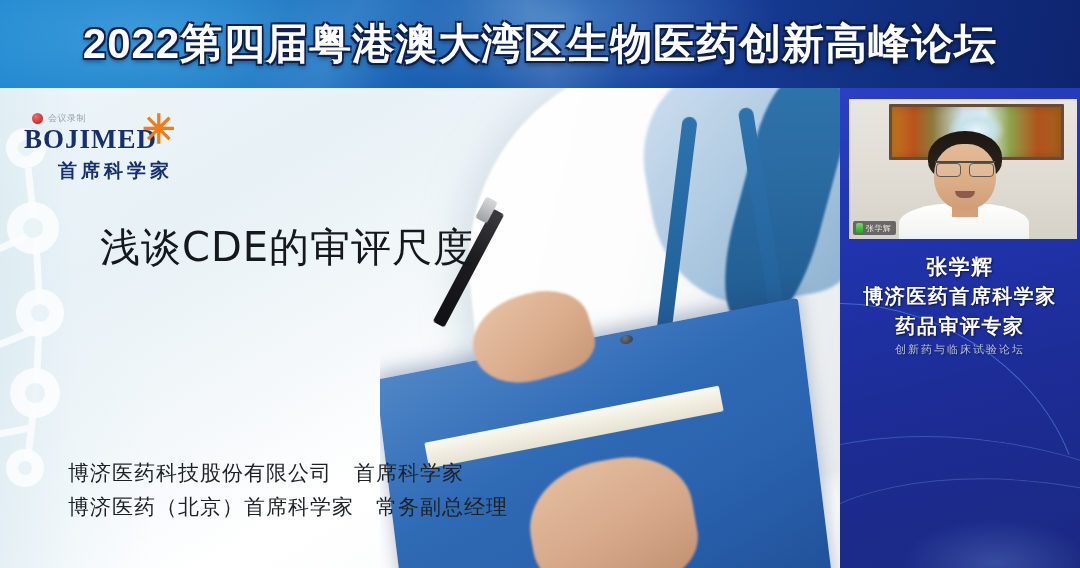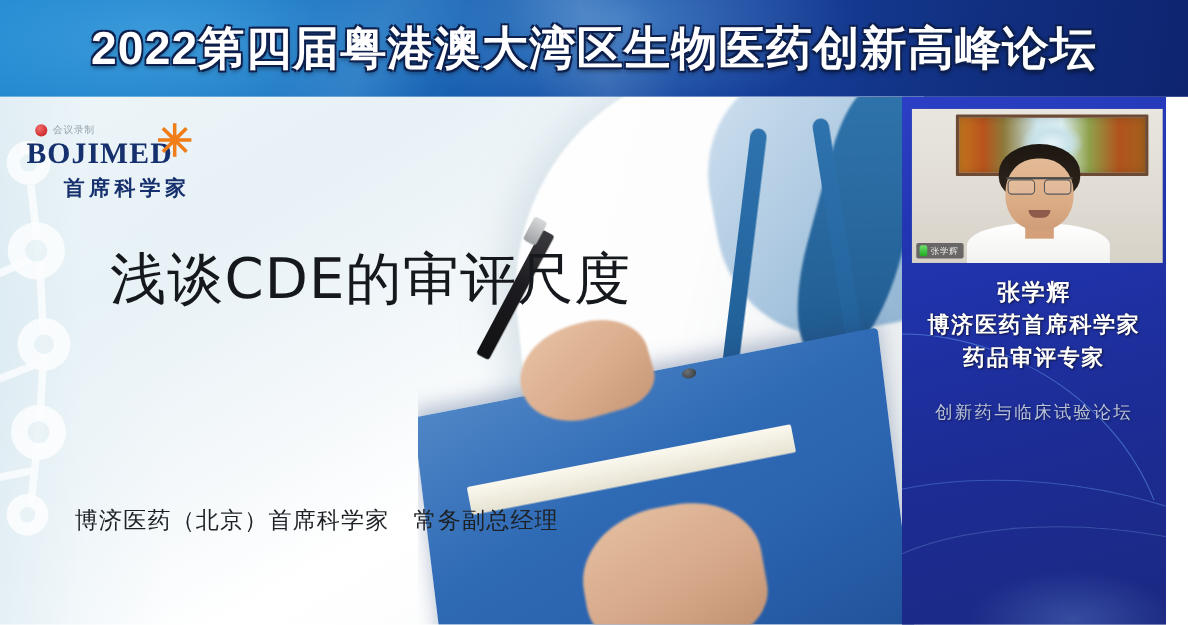--- a/index.html
+++ b/index.html
@@ -159,38 +159,38 @@
   }
   .rec-dot{
     width:11px; height:11px; border-radius:50%;
     background:radial-gradient(circle at 35% 32%, #f26b6b, #c01414);
   }
   .rec-text{ font-size:9px; color:#9aa6af; letter-spacing:.5px; }
 
   
   .slide-title{
     position:absolute; left:100px; top:132px; z-index:6;
-    font-size:51px; color:#15181c; letter-spacing:1px;
+    font-size:40px; color:#15181c; letter-spacing:1px;
     font-family:"DejaVu Sans", sans-serif; font-weight:500;
     white-space:nowrap;
   }
   .presenter{
     position:absolute; left:212px; top:303px; z-index:6;
     font-size:26px; color:#1d2126; letter-spacing:2px;
     font-family:"Liberation Serif", serif; white-space:nowrap;
   }
   .affil{
     position:absolute; left:68px; top:368px; z-index:6;
     font-size:21px; color:#1d2126; line-height:1.62; letter-spacing:1px;
     font-family:"Liberation Serif", serif; white-space:nowrap;
   }
 
   
   .sidebar{
-    position:absolute; left:820px; top:88px; width:240px; height:480px;
+    position:absolute; left:840px; top:88px; width:240px; height:480px;
     overflow:hidden;
     background:linear-gradient(165deg,#2a3fc4 0%,#2236b4 22%,#1e2f9f 48%,#1c2b90 72%,#1b2882 100%);
   }
   .sb-swoosh-1, .sb-swoosh-2, .sb-swoosh-3{
     position:absolute; border-radius:50%;
     border:1px solid rgba(120,185,255,.42); border-color:rgba(120,185,255,.42) transparent transparent transparent;
   }
   .sb-swoosh-1{ left:-170px; top:226px; width:420px; height:330px; transform:rotate(28deg); }
   .sb-swoosh-2{ left:-120px; top:352px; width:520px; height:250px; transform:rotate(8deg);
                 border-color:rgba(120,185,255,.30) transparent transparent transparent; }
@@ -266,21 +266,21 @@
   .sb-caption{
     position:absolute; left:0; top:163px; width:240px; text-align:center; z-index:4;
   }
   .sb-line{
     font-size:20px; font-weight:bold; color:#ffffff; letter-spacing:1.5px;
     line-height:1.48; white-space:nowrap;
     text-shadow:1px 1px 2px rgba(0,0,0,.55), 0 0 1px rgba(0,0,0,.6);
   }
   .sb-line.name{ font-size:21px; }
   .sb-sub{
-    margin-top:24px; font-size:16px; color:#b9c2d6; letter-spacing:2px;
+    margin-top:1px; font-size:11px; color:#b9c2d6; letter-spacing:2px;
     white-space:nowrap; text-shadow:1px 1px 2px rgba(0,0,0,.45);
   }
 </style>
 </head>
 <body>
 
 <div id="stage">
 
   <div class="banner">
     <div class="banner-title">2022第四届粤港澳大湾区生物医药创新高峰论坛</div>
@@ -338,20 +338,21 @@
     </div>
 
     <div class="logo-wrap">
       <div class="logo-word">BOJIMED</div>
       <div class="logo-cn">首席科学家</div>
       <div class="logo-star">✳</div>
     </div>
 
     <div class="slide-title">浅谈CDE的审评尺度</div>
     <div class="affil">
+      <div>博济医药科技股份有限公司　首席科学家</div>
       <div>博济医药（北京）首席科学家　常务副总经理</div>
     </div>
   </div>
 
   <div class="sidebar">
     <div class="sb-swoosh-1"></div>
     <div class="sb-swoosh-2"></div>
     <div class="sb-swoosh-3"></div>
     <div class="sb-glow"></div>
 

